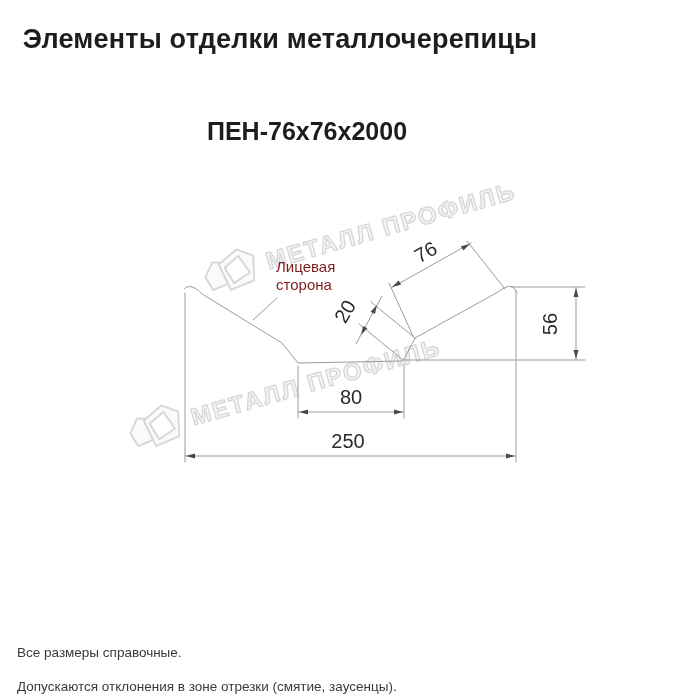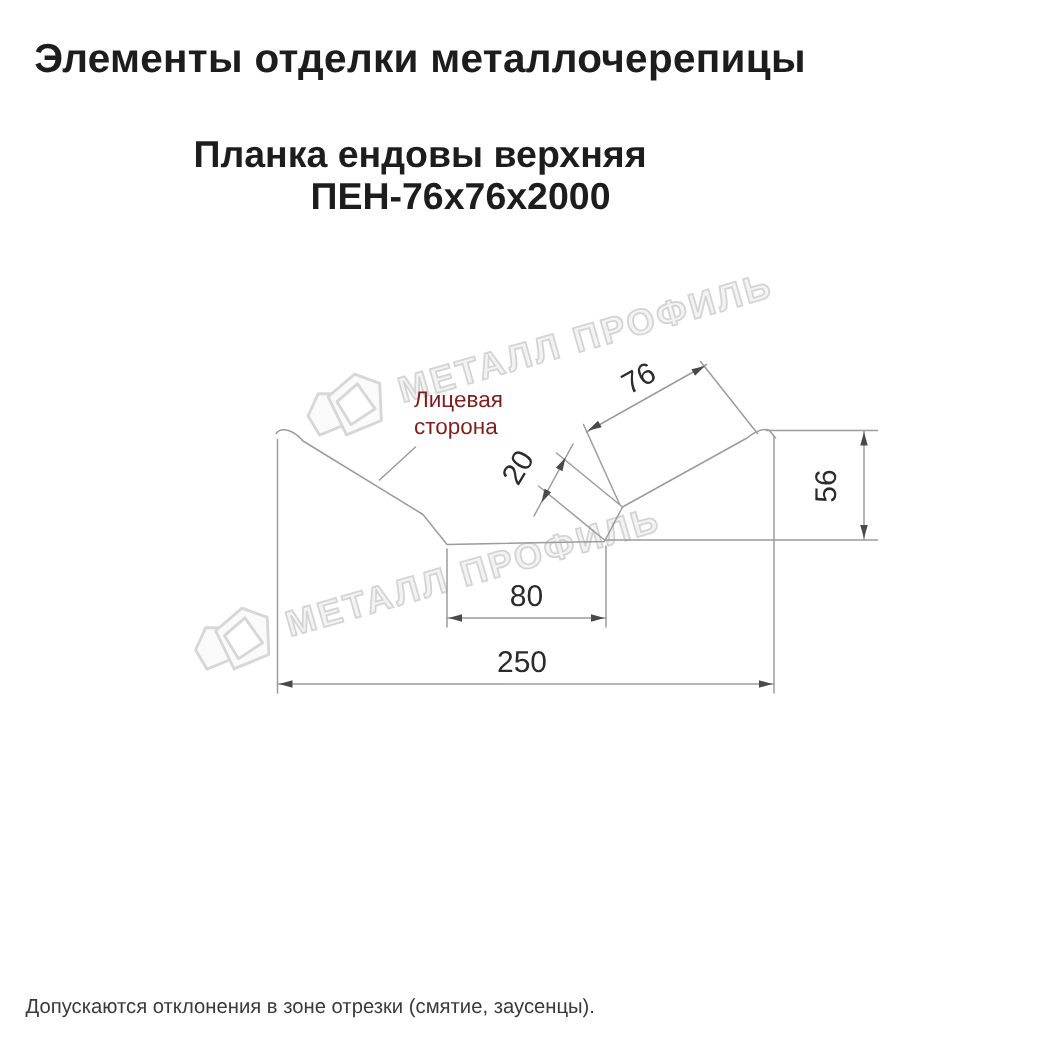--- a/index.html
+++ b/index.html
@@ -21,30 +21,29 @@
   }
   #wm-1{left:203px;top:252px;}
   #wm-2{left:128px;top:408px;}
   #drawing-svg{position:absolute;left:0;top:0;}
   #face-label{
     position:absolute;left:276px;top:258px;font-size:15px;line-height:18px;
     color:#7f1d1d;white-space:pre-line;
   }
   .note{position:absolute;left:17px;font-size:13.5px;color:#3a3a3a;}
   #note-1{top:645px;}
-  #note-2{top:663px;}
+  #note-2{top:679px;}
   .dimtxt{fill:#2b2b2b;font-size:20px;font-family:"Liberation Sans","DejaVu Sans",sans-serif;}
 </style>
 </head>
 <body>
 
 <div id="stage">
 
   <div id="title" class="hdr">Элементы отделки металлочерепицы</div>
-  <div id="prod-name" class="hdr">Планка ендовы верхняя</div>
   <div id="prod-code" class="hdr">ПЕН-76х76х2000</div>
 
   <div id="wm-1" class="watermark">
     <svg width="58" height="50" viewBox="0 0 60 52">
       <g fill="#f7f7f7" stroke="#bdbdbd" stroke-width="2" stroke-linejoin="round">
         <path d="M3 24 L14 11 L27 15 L25 37 L7 39 Z"></path>
         <path d="M20 15 L42 5 L57 16 L51 41 L25 44 Z"></path>
         <path d="M25 20 L42 12 L49 32 L30 38 Z" fill="#ffffff"></path>
       </g>
     </svg>
@@ -108,15 +107,16 @@
       <text class="dimtxt" transform="translate(351,315) rotate(-59)">20</text>
       <text class="dimtxt" transform="translate(557,324) rotate(-90)">56</text>
       <text class="dimtxt" x="351" y="404">80</text>
       <text class="dimtxt" x="348" y="448">250</text>
     </g>
   </svg>
 
   <div id="face-label">Лицевая
 сторона</div>
 
+  <div id="note-1" class="note">Все размеры справочные.</div>
   <div id="note-2" class="note">Допускаются отклонения в зоне отрезки (смятие, заусенцы).</div>
 
 </div>
 
 </body></html>

